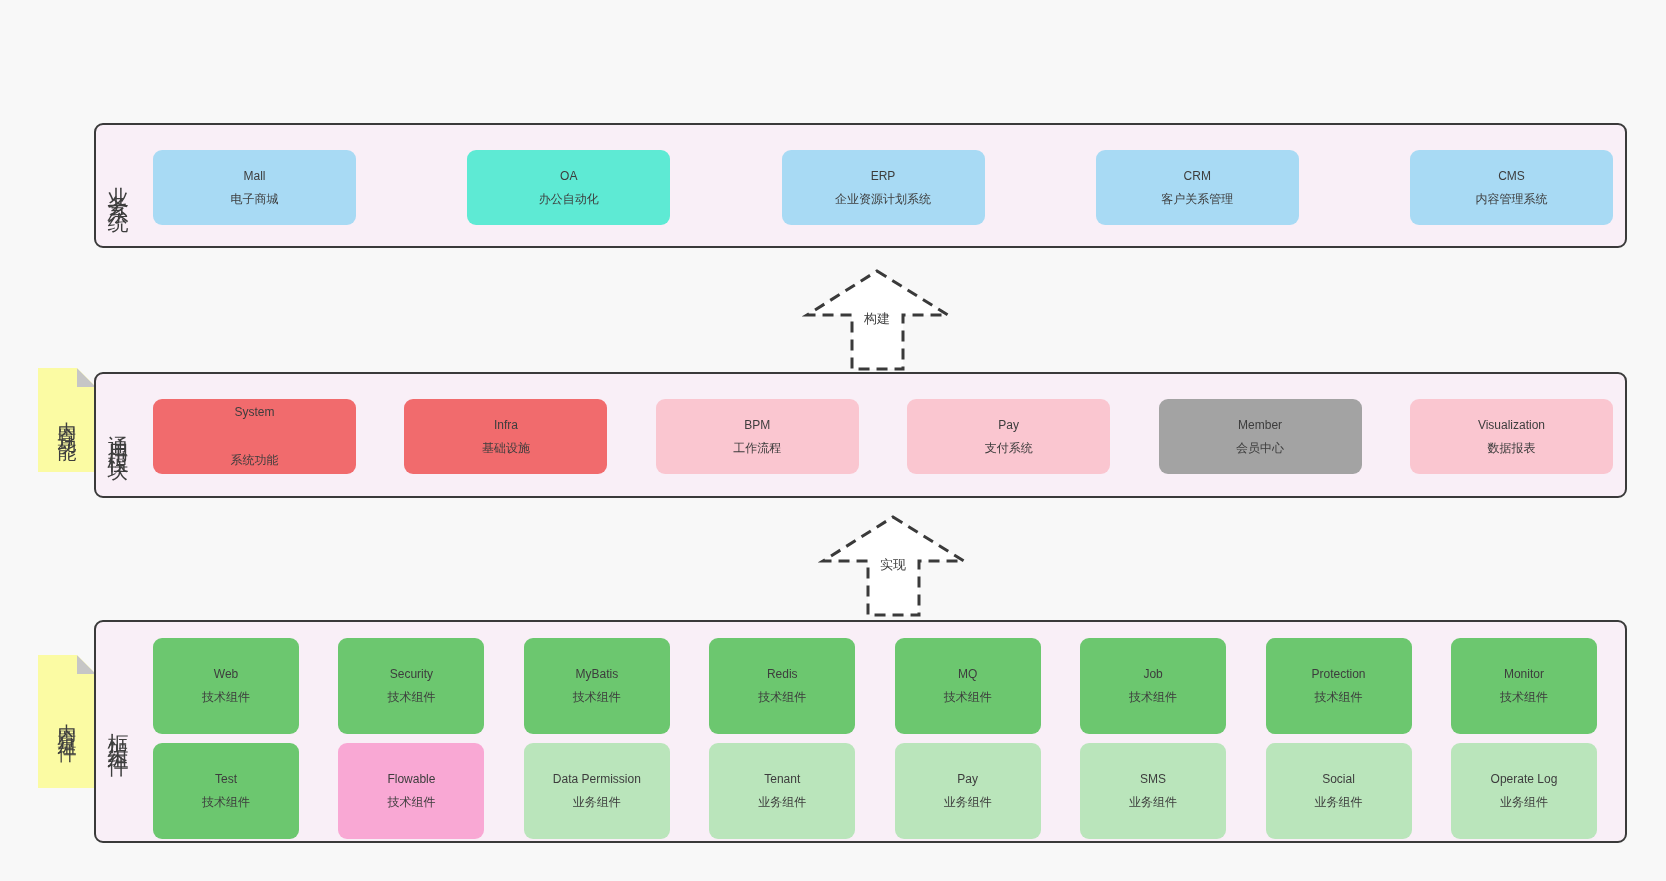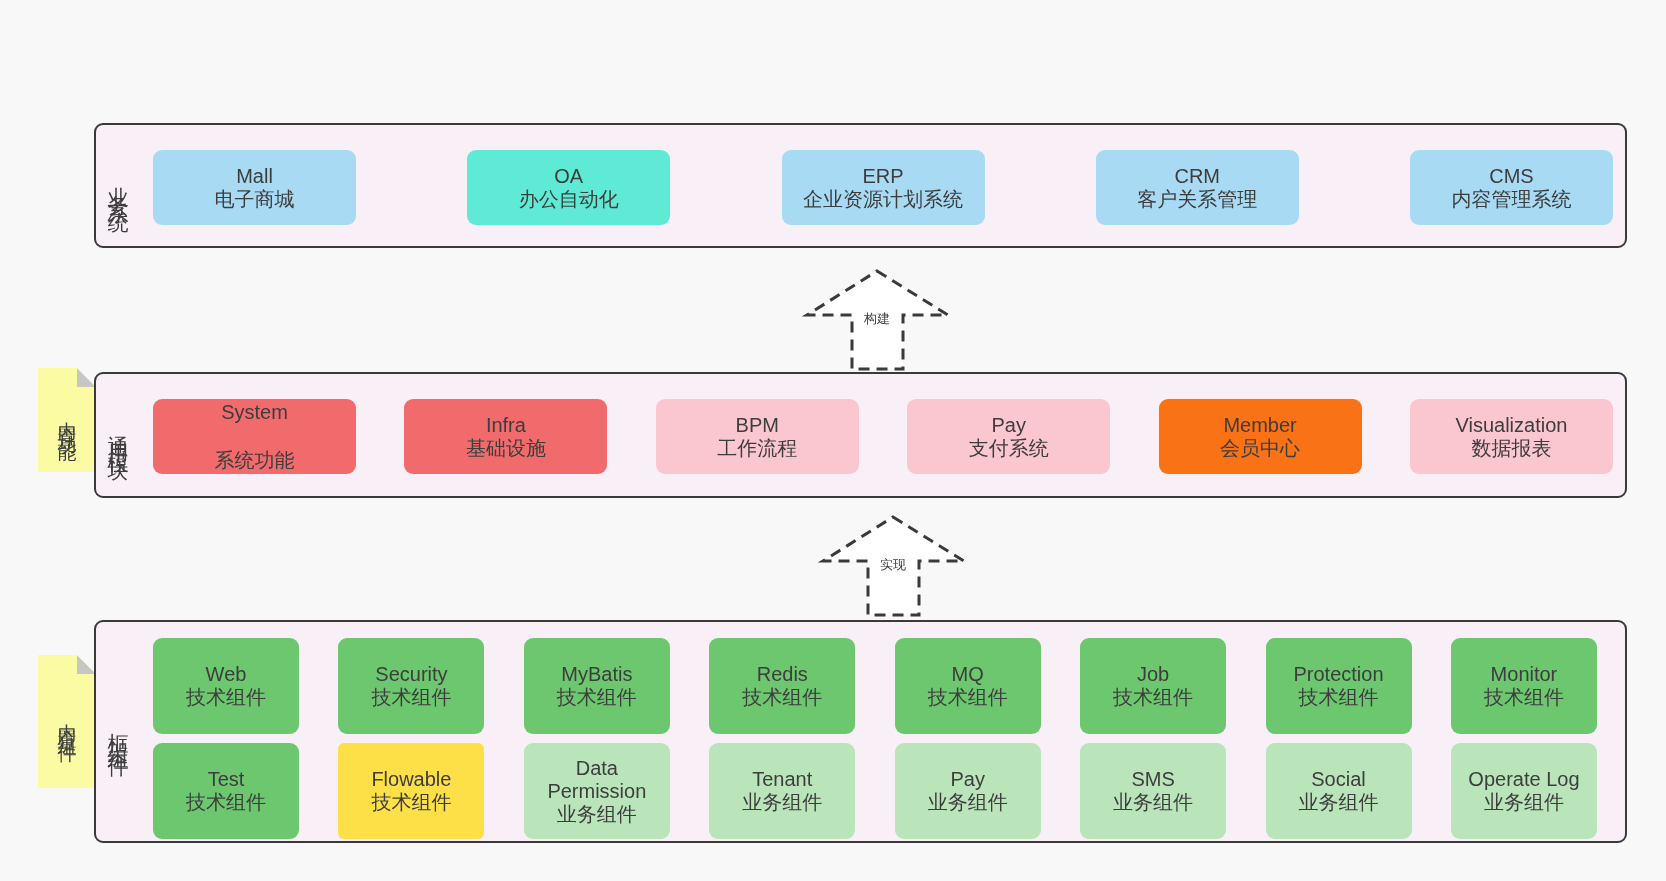--- a/index.html
+++ b/index.html
@@ -21,21 +21,21 @@
   }
   .row{position:absolute;display:flex;justify-content:space-between}
   .row-6{left:57px;right:12px;top:25px}
   .row-6 .box{width:203px;height:75px}
   .sec-components .row{left:57px;right:28px}
   .row-8.idx-0{top:16px}
   .row-8.idx-1{top:121px}
   .row-8 .box{width:146px;height:96px}
   .box{
     border-radius:9px;display:flex;flex-direction:column;justify-content:center;
-    align-items:center;text-align:center;font-size:20px;line-height:23px;
+    align-items:center;text-align:center;font-size:12px;line-height:23px;
     box-sizing:border-box;padding:2px 4px;
   }
   .box-line{display:block;width:100%}
   .note{
     position:absolute;left:38px;width:58px;background:#fbfba3;z-index:1;
     clip-path:polygon(0 0,calc(100% - 19px) 0,100% 19px,100% 100%,0 100%);
     display:flex;align-items:center;justify-content:center;
   }
   .note-modules{top:368px;height:104px}
   .note-components{top:655px;height:133px}
@@ -116,21 +116,21 @@
           <span class="box-line">基础设施</span>
         </div>
         <div class="box" style="background: rgb(250, 198, 208);">
           <span class="box-line">BPM</span>
           <span class="box-line">工作流程</span>
         </div>
         <div class="box" style="background: rgb(250, 198, 208);">
           <span class="box-line">Pay</span>
           <span class="box-line">支付系统</span>
         </div>
-        <div class="box" style="background: #f97316;">
+        <div class="box" style="background: #a3a3a3;">
           <span class="box-line">Member</span>
           <span class="box-line">会员中心</span>
         </div>
         <div class="box" style="background: rgb(250, 198, 208);">
           <span class="box-line">Visualization</span>
           <span class="box-line">数据报表</span>
         </div>
       </div>
     </div>
     <div class="note note-components">
@@ -171,21 +171,21 @@
         <div class="box" style="background: rgb(108, 199, 111);">
           <span class="box-line">Monitor</span>
           <span class="box-line">技术组件</span>
         </div>
       </div>
       <div class="row row-8 idx-1">
         <div class="box" style="background: rgb(108, 199, 111);">
           <span class="box-line">Test</span>
           <span class="box-line">技术组件</span>
         </div>
-        <div class="box" style="background: #fde047; border-radius: 6px;">
+        <div class="box" style="background: #f9a8d4;">
           <span class="box-line">Flowable</span>
           <span class="box-line">技术组件</span>
         </div>
         <div class="box" style="background: rgb(186, 229, 187);">
           <span class="box-line">Data Permission</span>
           <span class="box-line">业务组件</span>
         </div>
         <div class="box" style="background: rgb(186, 229, 187);">
           <span class="box-line">Tenant</span>
           <span class="box-line">业务组件</span>

